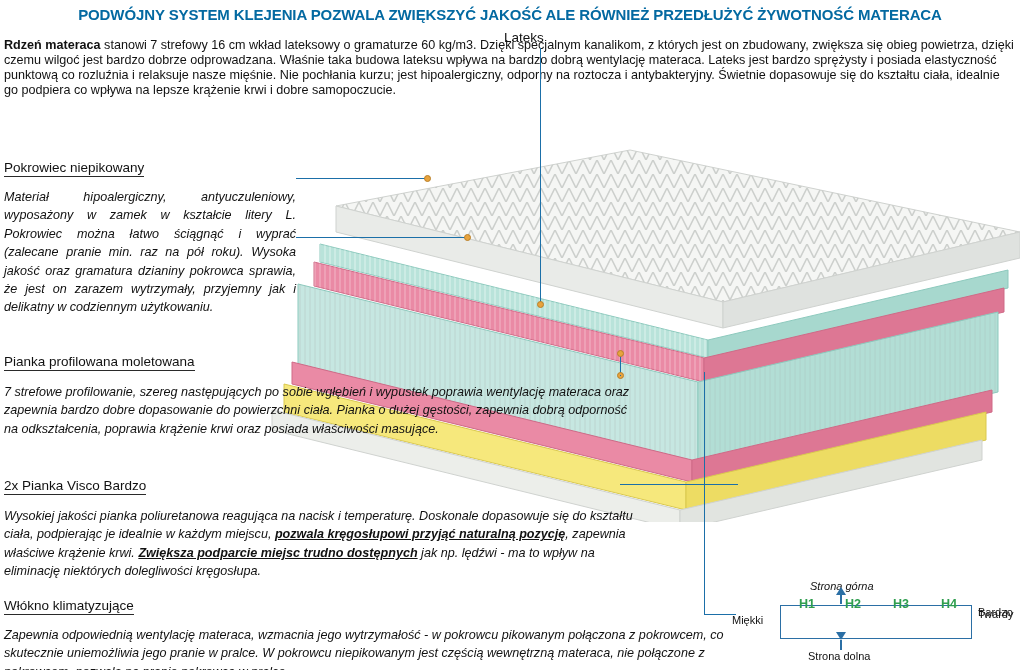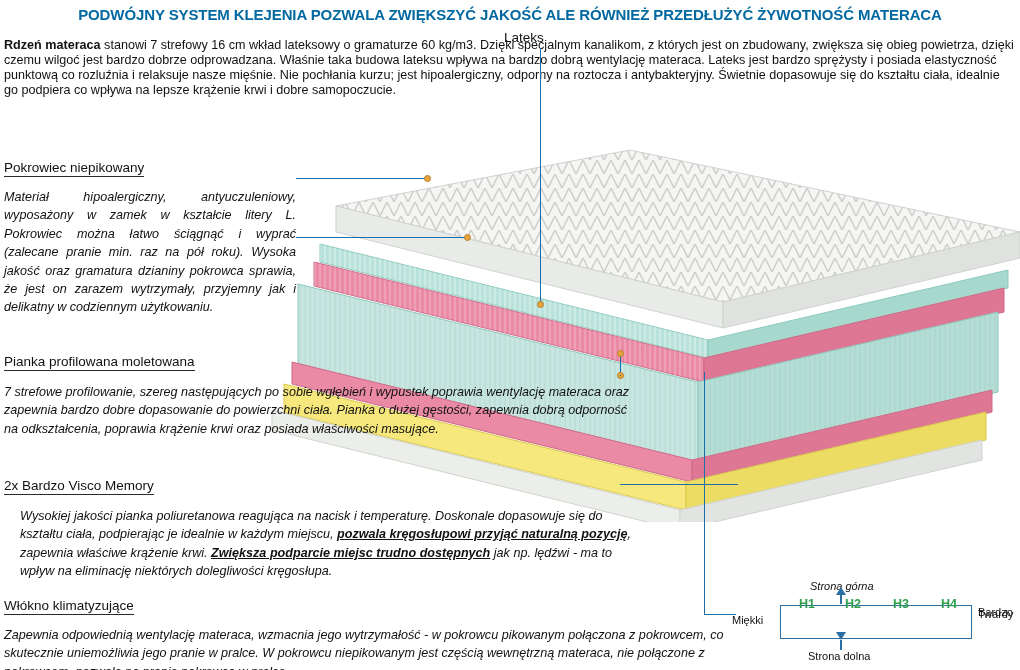--- a/index.html
+++ b/index.html
@@ -44,21 +44,21 @@
     font-size:12.6px; line-height:18.4px; color:#111;font-style:italic;
   }
 
   #sec-pokrowiec { position:absolute; left:4px; top:160px; width:292px; }
   #sec-pokrowiec .sec-body { margin-top:11px; text-align:justify; }
 
   #sec-pianka { position:absolute; left:4px; top:354px; width:640px; }
   #sec-pianka .sec-body { margin-top:12px; }
 
   #sec-visco { position:absolute; left:4px; top:478px; width:636px; }
-  #sec-visco .sec-body { margin-top:12px;margin-left:16px; }
+  #sec-visco .sec-body { margin-top:12px; }
   #sec-visco u, #sec-pianka u, .u { text-decoration:underline; font-weight:bold; }
 
   #sec-wlokno { position:absolute; left:4px; top:598px; width:730px; }
   #sec-wlokno .sec-body { margin-top:11px; }
 
   
   #sec-lateks { position:absolute; left:504px; top:30px; width:120px; }
 
   
   .illus { position:absolute; left:268px; top:132px; width:752px; height:390px; }
@@ -189,21 +189,21 @@
     <div class="sec-title"><span class="sec-title-underline">Pokrowiec  niepikowany</span></div>
     <div class="sec-body">Materiał hipoalergiczny, antyuczuleniowy, wyposażony w zamek w kształcie litery L. Pokrowiec można łatwo ściągnąć i wyprać (zalecane pranie min. raz na pół roku). Wysoka jakość oraz gramatura dzianiny pokrowca sprawia, że jest on zarazem wytrzymały, przyjemny jak i delikatny w codziennym użytkowaniu.</div>
   </div>
 
   <div id="sec-pianka">
     <div class="sec-title"><span class="sec-title-underline">Pianka profilowana moletowana</span></div>
     <div class="sec-body">7 strefowe profilowanie, szereg następujących po sobie wgłębień i wypustek poprawia wentylację materaca oraz zapewnia bardzo dobre dopasowanie do powierzchni ciała. Pianka o dużej gęstości, zapewnia dobrą odporność na odkształcenia, poprawia krążenie krwi oraz posiada właściwości masujące.</div>
   </div>
 
   <div id="sec-visco">
-    <div class="sec-title"><span class="sec-title-underline">2x Bardzo Visco Memory</span></div>
+    <div class="sec-title"><span class="sec-title-underline">2x Pianka Visco Bardzo</span></div>
     <div class="sec-body">
       <span>Wysokiej jakości pianka poliuretanowa reagująca na nacisk i temperaturę. Doskonale dopasowuje się do kształtu ciała, podpierając je idealnie w każdym miejscu, </span><span class="u">pozwala kręgosłupowi przyjąć naturalną pozycję</span><span>, zapewnia właściwe krążenie krwi. </span><span class="u">Zwiększa podparcie miejsc trudno dostępnych</span><span> jak np. lędźwi - ma to wpływ na eliminację niektórych dolegliwości kręgosłupa.</span>
     </div>
   </div>
 
   <div id="sec-wlokno">
     <div class="sec-title"><span class="sec-title-underline">Włókno klimatyzujące</span></div>
     <div class="sec-body">Zapewnia odpowiednią wentylację materaca, wzmacnia jego wytrzymałość - w pokrowcu pikowanym połączona z pokrowcem, co skutecznie uniemożliwia jego pranie w pralce. W pokrowcu niepikowanym jest częścią wewnętrzną materaca, nie połączone z pokrowcem, pozwala na pranie pokrowca w pralce.</div>
   </div>
 

